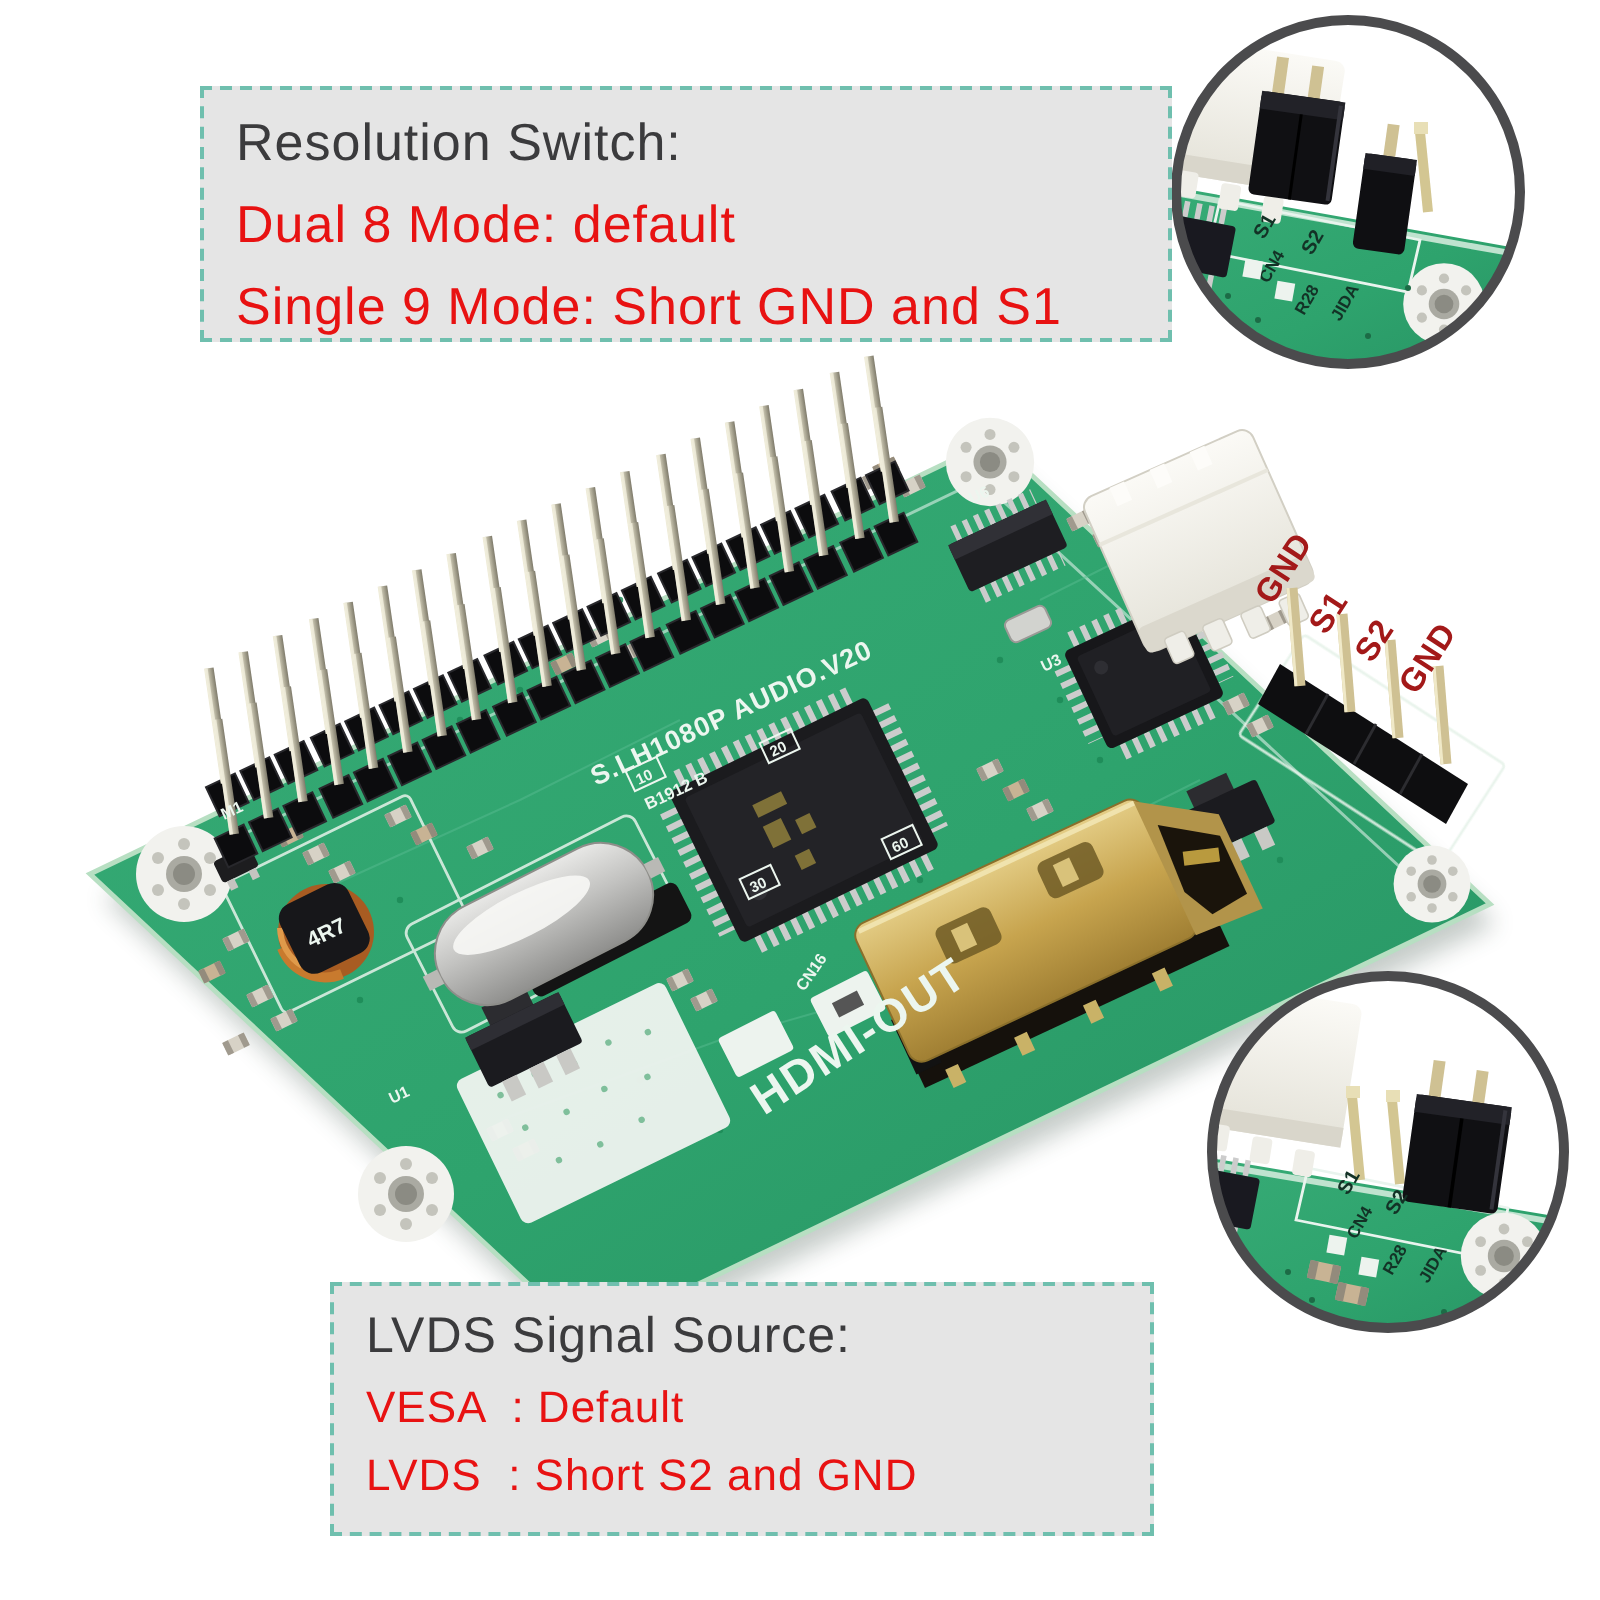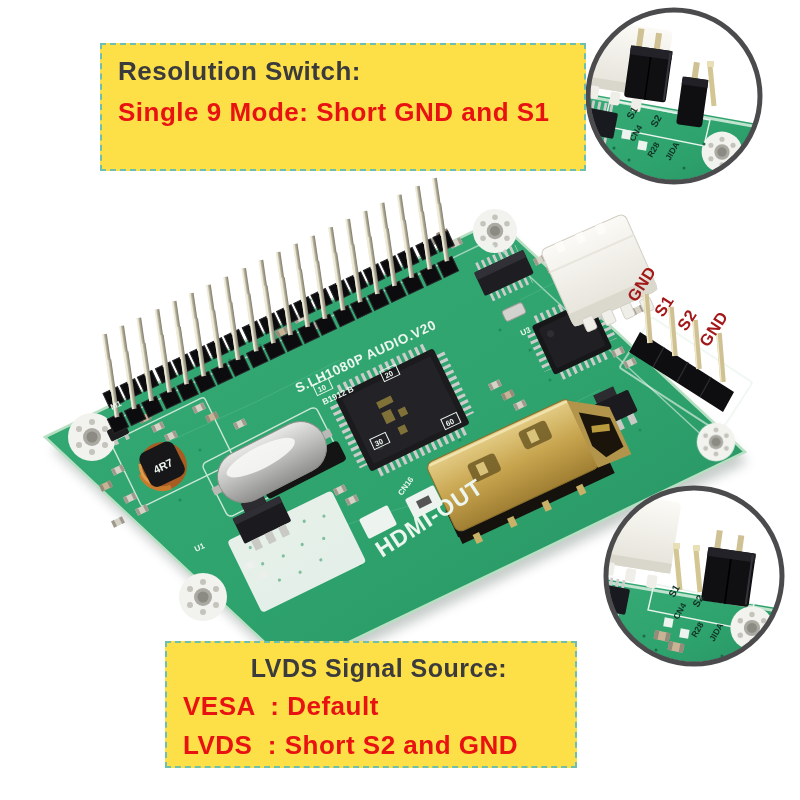--- a/index.html
+++ b/index.html
@@ -1,25 +1,25 @@
 <!DOCTYPE html>
 <html><head>
 <meta charset="utf-8">
 <style>
   html,body{margin:0;padding:0;background:#ffffff;}
   #stage{position:relative;width:800px;height:800px;background:#ffffff;overflow:hidden;
          font-family:"Liberation Sans",sans-serif;}
   #pcb-svg{position:absolute;left:0;top:0;}
-  .callout{position:absolute;border:2px dashed #6fbfae;background:#fde047;font-weight:bold;}
+  .callout{position:absolute;border:2px dashed #6fbfae;background:#e5e5e5;font-weight:normal;}
   .callout .c-title{font-size:26px;color:#3b3b3d;letter-spacing:.5px;white-space:pre-wrap;}
   .callout .c-line{font-size:26px;color:#e81212;letter-spacing:.5px;margin-top:10px;white-space:pre-wrap;}
   #callout-top{left:100px;top:43px;width:466px;height:113px;padding:11px 0 0 16px;}
   #callout-bottom{left:165px;top:641px;width:392px;height:112px;padding:11px 0 0 16px;}
-  #callout-bottom .c-title{font-size:25px;text-align:center;}
-  #callout-bottom .c-line{font-size:26px;margin-top:8px;}
+  #callout-bottom .c-title{font-size:25px;}
+  #callout-bottom .c-line{font-size:22px;margin-top:8px;}
   text{font-family:"Liberation Sans","DejaVu Sans",sans-serif;}
   .ssw{fill:#ecf6ef;font-weight:bold;}
   .ssd{fill:#133226;font-weight:bold;}
   .redlbl{fill:#a31919;font-weight:bold;font-size:16.5px;letter-spacing:.5px;}
 </style>
 </head>
 <body>
 
 <div id="stage">
 
@@ -535,20 +535,21 @@
               <circle cx="28" cy="80" r="1.5"></circle>
             </g>
       </g>
     </g>
     <circle cx="694" cy="576" r="88" fill="none" stroke="#4b4b4d" stroke-width="5"></circle>
   </g>
 </svg>
 
 <div id="callout-top" class="callout">
   <div class="c-title">Resolution Switch:</div>
+  <div class="c-line">Dual 8 Mode: default</div>
   <div class="c-line">Single 9 Mode: Short GND and S1</div>
 </div>
 
 <div id="callout-bottom" class="callout">
   <div class="c-title">LVDS Signal Source:</div>
   <div class="c-line">VESA  : Default</div>
   <div class="c-line">LVDS  : Short S2 and GND</div>
 </div>
 
 </div>

